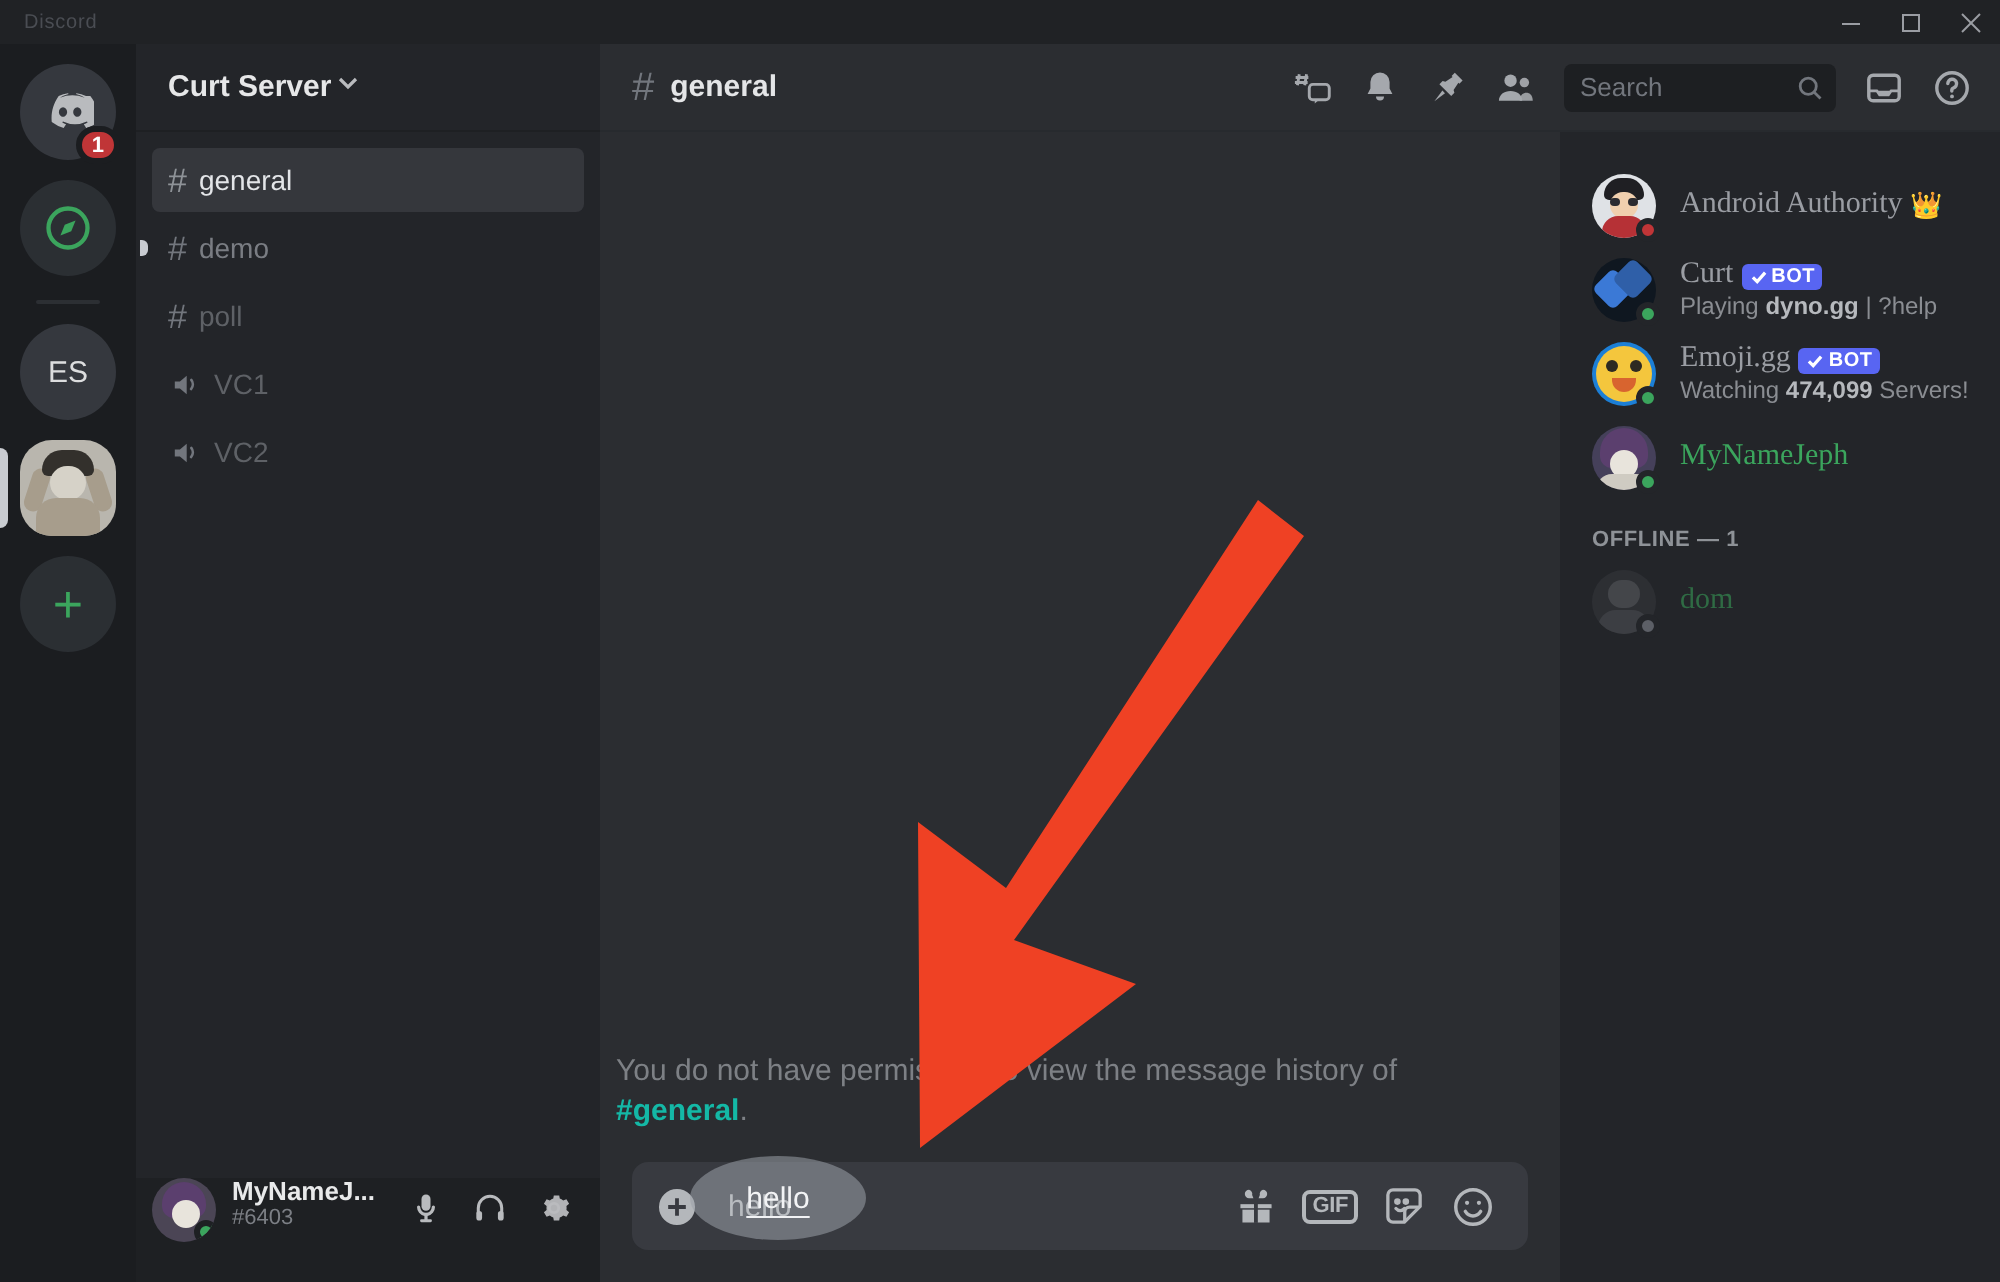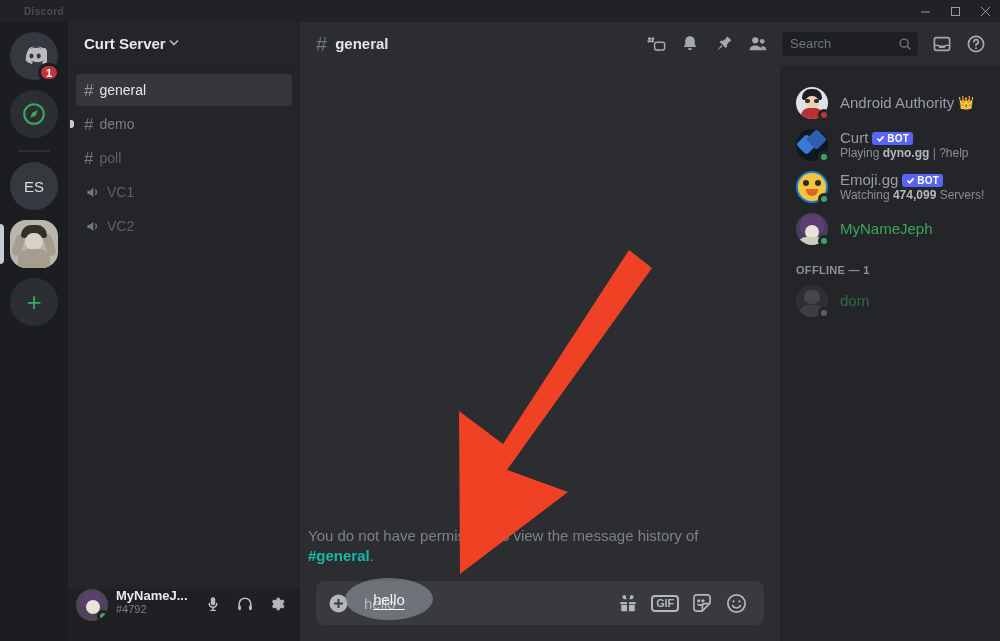--- a/index.html
+++ b/index.html
@@ -10,21 +10,21 @@
     overflow: hidden;
   }
   .app { position: relative; width: 1000px; height: 641px; background: #202225; }
 
   
   .titlebar {
     position: absolute; left: 0; top: 0; width: 1000px; height: 22px;
     background: #202225; display: flex; align-items: center;
   }
   .titlebar-label {
-    margin-left: 24px; font-size: 10px; font-weight: bold;
+    margin-left: 12px; font-size: 10px; font-weight: normal;
     color: #4a4d53; letter-spacing: 0.4px;
   }
   .win-controls {
     position: absolute; right: 0; top: 0; height: 22px;
     display: flex; align-items: center;
   }
   .win-btn {
     width: 30px; height: 22px; display: flex; align-items: center; justify-content: center;
     color: #9a9da3; font-size: 12px; line-height: 1;
   }
@@ -196,21 +196,21 @@
     position: relative; width: 32px; height: 32px; border-radius: 50%;
     margin-right: 12px; flex: none; overflow: visible;
   }
   .mem-av .circ { width: 32px; height: 32px; border-radius: 50%; overflow: hidden; position: relative; }
   .mem-dot {
     position: absolute; right: -2px; bottom: -2px; width: 12px; height: 12px;
     border-radius: 50%; border: 3px solid #232529;
   }
   .mem-info { min-width: 0; line-height: 1.15; }
   .mem-name-line { display: flex; align-items: center; gap: 4px; }
-  .mem-name { font-size: 15px; font-weight: 500; white-space: nowrap; }
+  .mem-name { font-size: 15px; font-weight: 500; white-space: nowrap; font-family: Liberation Serif, serif; }
   .bot-badge {
     display: inline-flex; align-items: center; gap: 2px;
     background: #5865f2; color: #fff; font-size: 10px; font-weight: bold;
     border-radius: 3px; padding: 1px 4px; line-height: 1.1; letter-spacing: 0.2px;
   }
   .mem-sub { font-size: 12px; color: #8a8d92; white-space: nowrap; }
   .mem-sub b { color: #b6b9bd; font-weight: bold; }
   .crown { font-size: 13px; }
   .aa-p { position: absolute; }
 
@@ -347,21 +347,21 @@
     </div>
 
     <div class="user-panel">
       <div class="up-avatar">
         <div class="up-hair"></div>
         <div class="up-face"></div>
         <div class="up-status"></div>
       </div>
       <div class="up-names">
         <div class="up-name">MyNameJ...</div>
-        <div class="up-tag">#4792</div>
+        <div class="up-tag">#6403</div>
       </div>
       <div class="up-icons">
         <div class="up-ic">
           <svg width="18" height="18" viewBox="0 0 20 20" fill="currentColor">
             <rect x="7.5" y="2.5" width="5" height="9" rx="2.5"></rect>
             <path d="M5 9.5a.9.9 0 0 1 1.8 0 3.2 3.2 0 0 0 6.4 0 .9.9 0 1 1 1.8 0 5 5 0 0 1-4.1 4.9v1.9h1.6a.8.8 0 1 1 0 1.6H7.5a.8.8 0 1 1 0-1.6h1.6v-1.9A5 5 0 0 1 5 9.5z"></path>
           </svg>
         </div>
         <div class="up-ic">
           <svg width="18" height="18" viewBox="0 0 20 20" fill="none" stroke="currentColor" stroke-width="1.7">

